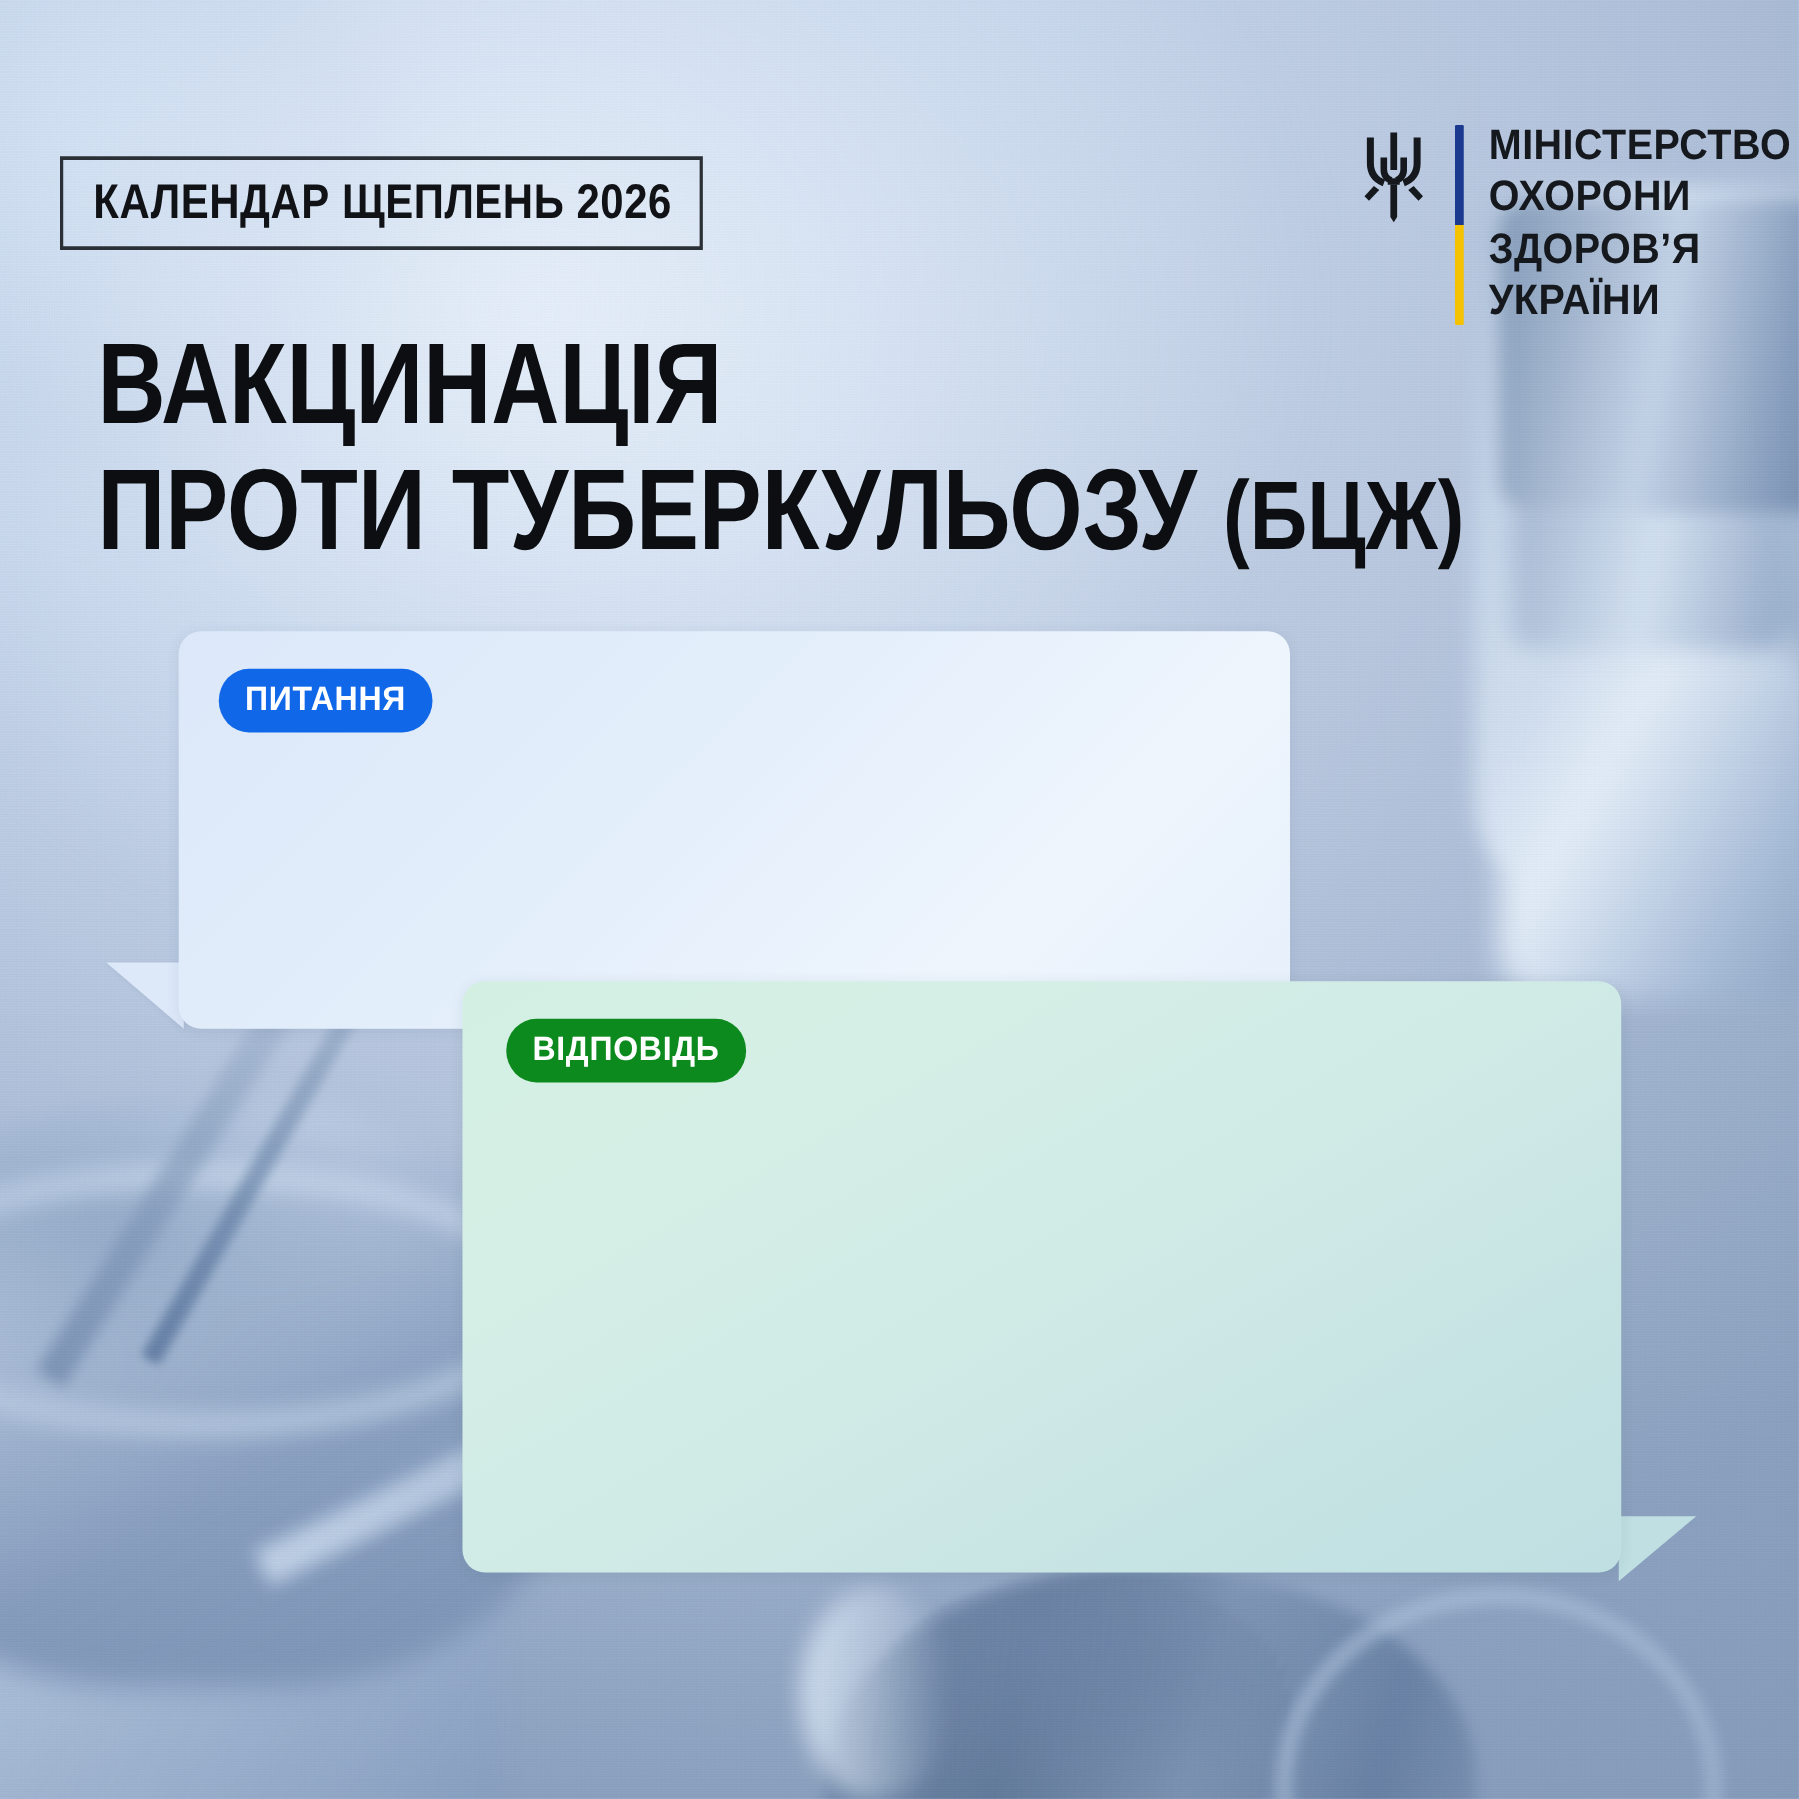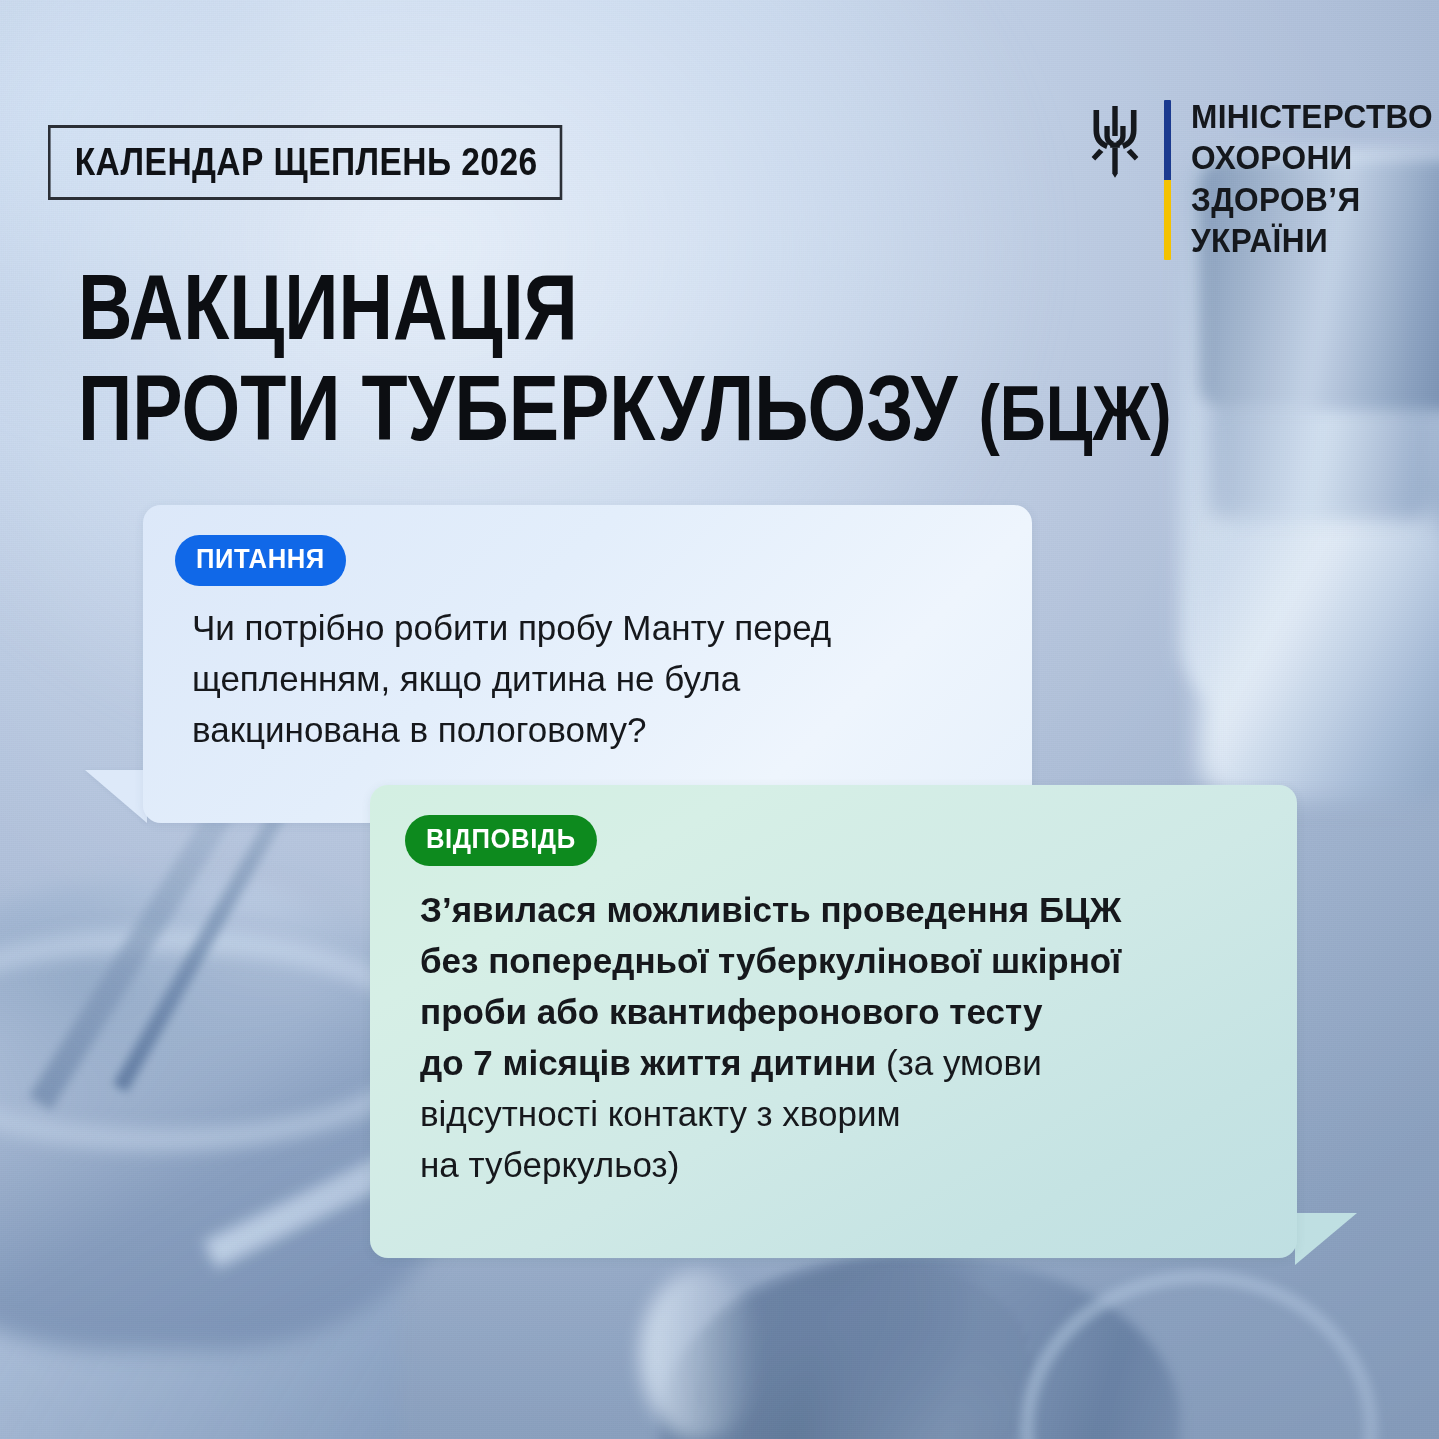--- a/index.html
+++ b/index.html
@@ -269,27 +269,18 @@
       <div>МІНІСТЕРСТВО</div>
       <div>ОХОРОНИ</div>
       <div>ЗДОРОВ’Я</div>
       <div>УКРАЇНИ</div>
     </div>
   </div>
 
   <div class="q-tail"></div>
   <div class="bubble q-bubble"></div>
   <div class="pill pill-q">ПИТАННЯ</div>
-  <div class="btext q-text">Чи потрібно робити пробу Манту перед
-щепленням, якщо дитина не була
-вакцинована в пологовому?</div>
 
   <div class="a-tail"></div>
   <div class="bubble a-bubble"></div>
   <div class="pill pill-a">ВІДПОВІДЬ</div>
-  <div class="btext a-text"><span class="strong">З’явилася можливість проведення БЦЖ
-без попередньої туберкулінової шкірної
-проби або квантиферонового тесту
-до 7 місяців життя дитини </span><span class="light">(за умови
-відсутності контакту з хворим
-на туберкульоз)</span></div>
 
 </div>
 
 </body></html>

